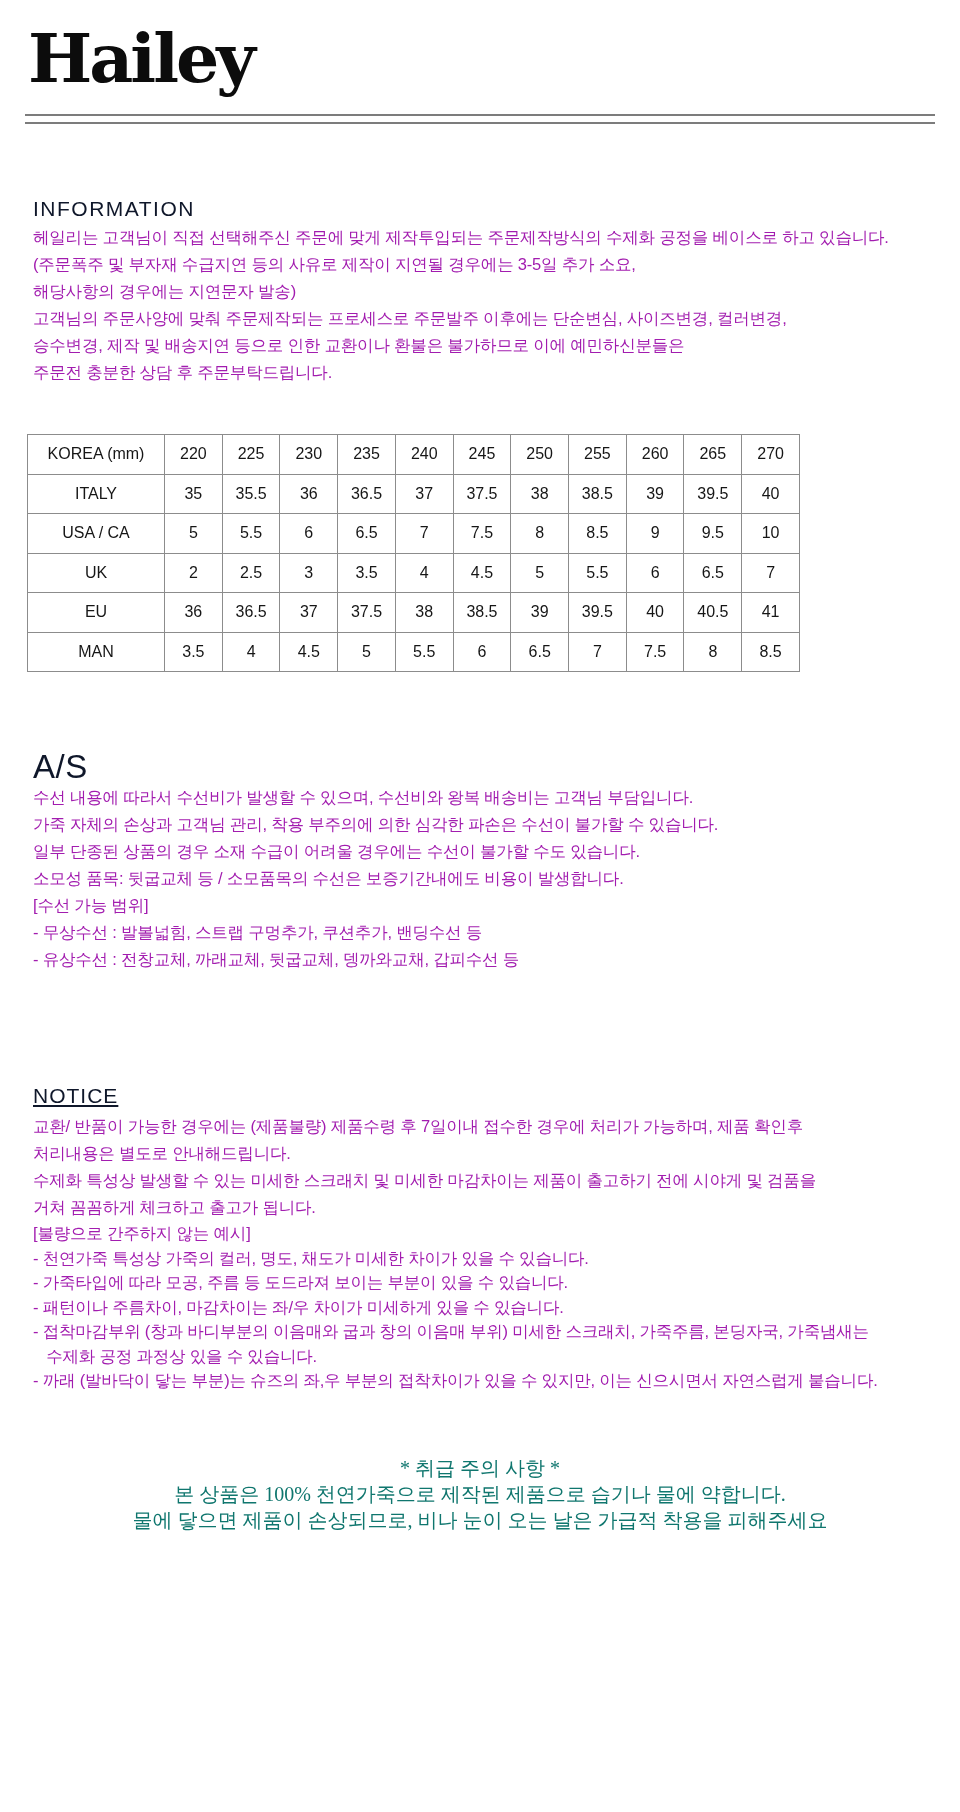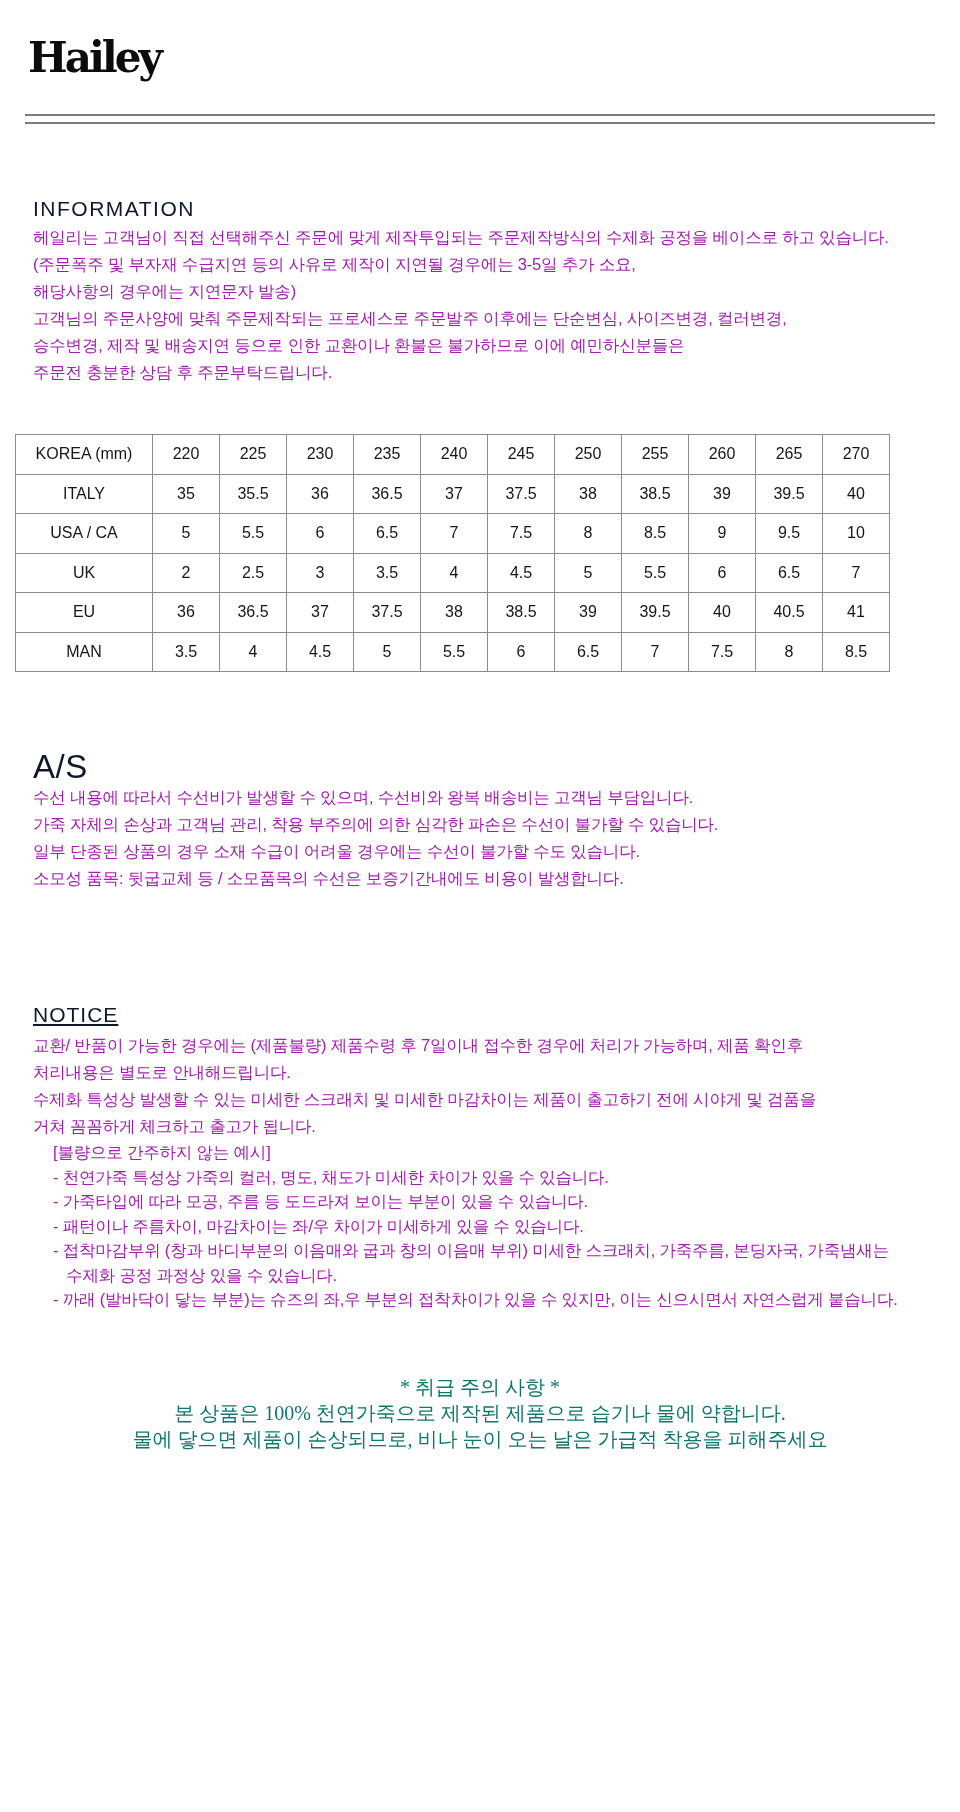--- a/index.html
+++ b/index.html
@@ -9,21 +9,21 @@
     background: #ffffff;
     font-family: "Liberation Sans", "DejaVu Sans", sans-serif;
     color: #1b1b1b;
     overflow-x: hidden;
     position: relative;
   }
   .logo {
     margin: 16px 17px 0 28px;
     font-family: "DejaVu Serif", "Liberation Serif", serif;
     font-weight: 700;
-    font-size: 42px;
+    font-size: 68px;
     line-height: 84px;
     letter-spacing: -3px;
     color: #0c0c0c;
   }
   .divider {
     margin: 14px 25px 0 25px;
     height: 6px;
     border-top: 2px solid #7c7c7c;
     border-bottom: 2px solid #7c7c7c;
   }
@@ -46,26 +46,26 @@
     color: #a21caf;
     white-space: pre;
     letter-spacing: -0.2px;
   }
   .mt28 { margin-top: 28px; }
   .mt30 { margin-top: 30px; }
   .mt20 { margin-top: 20px; }
   .mt24 { margin-top: 24px; }
   .mt40 { margin-top: 40px; }
   .mt16 { margin-top: 16px; }
-  .bullets .line { line-height: 24.5px; margin-left: 20px; }
+  .bullets .line { line-height: 24.5px; }
   table.size {
     border-collapse: collapse;
     table-layout: fixed;
-    width: 875px;
-    margin: 48px 0 0 15px;
+    width: 773px;
+    margin: 48px 0 0 27px;
   }
   table.size th, table.size td {
     border: 1px solid #8c8c8c;
     height: 38.5px;
     text-align: center;
     vertical-align: middle;
     font-size: 16px;
     font-weight: 400;
     color: #161616;
     padding: 0;
@@ -203,20 +203,25 @@
   <p class="para mt24">
     <span class="line" style="display:block">수선 내용에 따라서 수선비가 발생할 수 있으며, 수선비와 왕복 배송비는 고객님 부담입니다.</span>
     <span class="line" style="display:block">가죽 자체의 손상과 고객님 관리, 착용 부주의에 의한 심각한 파손은 수선이 불가할 수 있습니다.</span>
     <span class="line" style="display:block">일부 단종된 상품의 경우 소재 수급이 어려울 경우에는 수선이 불가할 수도 있습니다.</span>
   </p>
 
   <p class="para mt40">
     <span class="line">소모성 품목: 뒷굽교체 등 / 소모품목의 수선은 보증기간내에도 비용이 발생합니다.</span>
   </p>
 
+  <p class="para mt40">
+    <span class="line" style="display:block">[수선 가능 범위]</span>
+    <span class="line" style="display:block">- 무상수선 : 발볼넓힘, 스트랩 구멍추가, 쿠션추가, 밴딩수선 등</span>
+    <span class="line" style="display:block">- 유상수선 : 전창교체, 까래교체, 뒷굽교체, 뎅까와교채, 갑피수선 등</span>
+  </p>
 
   <h2 class="sec sec-notice">NOTICE</h2>
 
   <p class="para mt24">
     <span class="line" style="display:block">교환/ 반품이 가능한 경우에는 (제품불량) 제품수령 후 7일이내 접수한 경우에 처리가 가능하며, 제품 확인후</span>
     <span class="line" style="display:block">처리내용은 별도로 안내해드립니다.</span>
   </p>
 
   <p class="para mt20">
     <span class="line" style="display:block">수제화 특성상 발생할 수 있는 미세한 스크래치 및 미세한 마감차이는 제품이 출고하기 전에 시야게 및 검품을</span>

